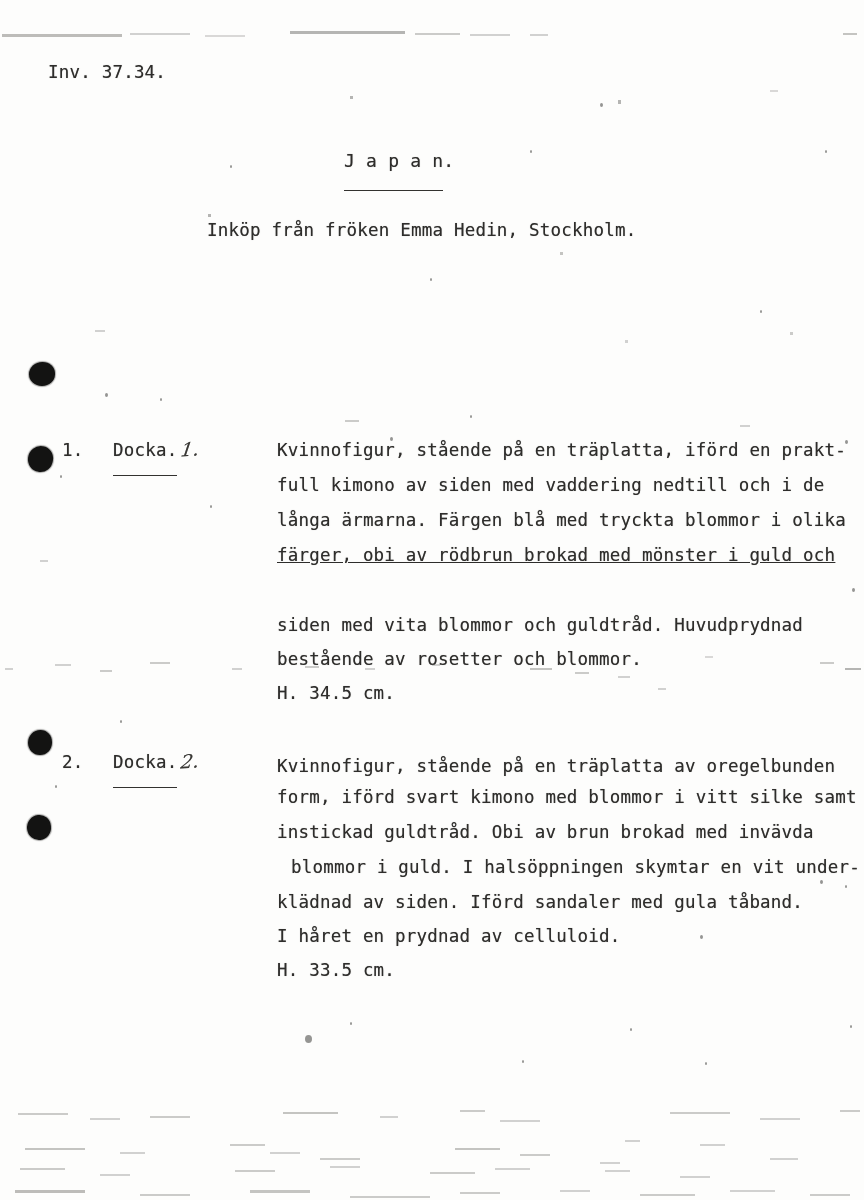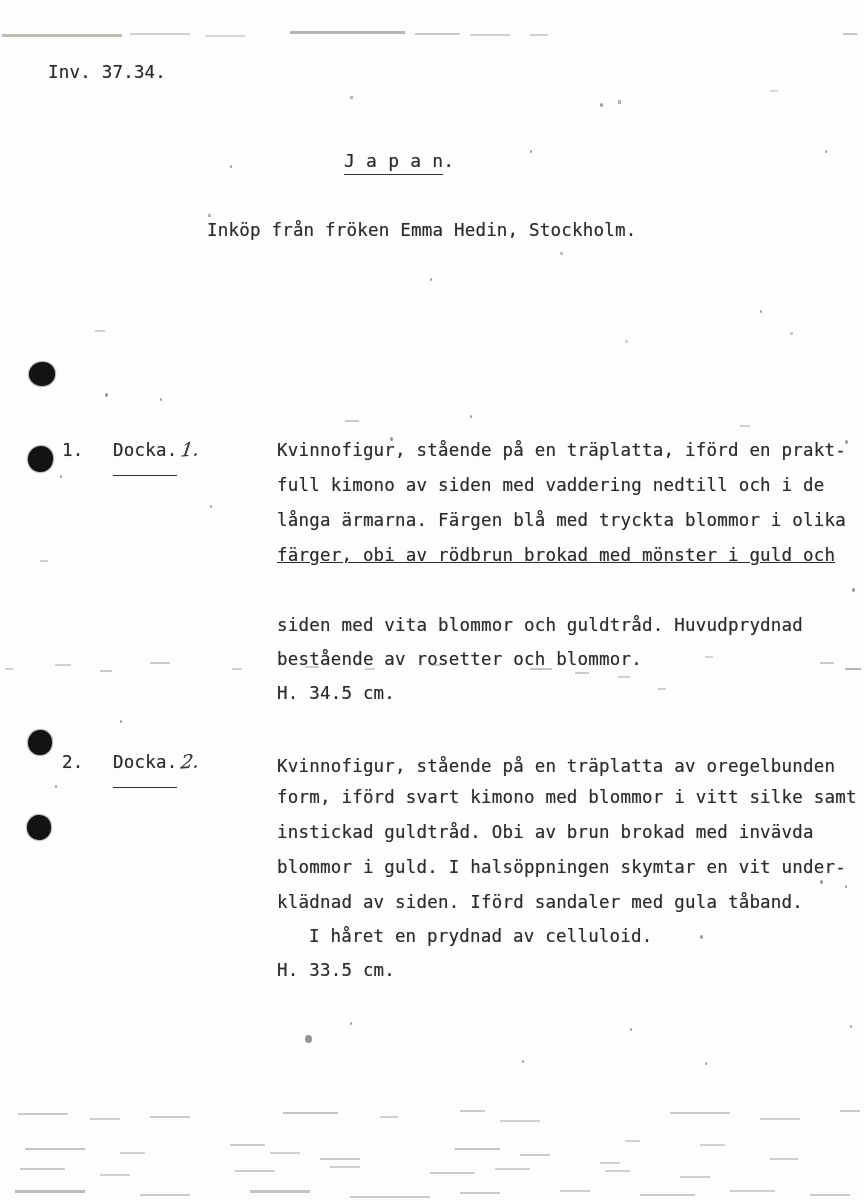--- a/index.html
+++ b/index.html
@@ -7,21 +7,21 @@
     position:relative;width:864px;height:1200px;background:#fdfdfc;overflow:hidden;
     font-family:"DejaVu Sans Mono","Liberation Mono",monospace;
     color:#2e2d2b;
   }
   .tw{ 
     position:absolute;font-size:17.5px;letter-spacing:.2px;white-space:pre;
     text-shadow:0 0 .7px rgba(46,45,43,.55);
   }
   .inv{left:48px;top:62px;}
   .title-wrap{left:344px;top:150px;font-size:18px;}
-  .title-underline{border-bottom:1.6px solid #33322f;padding-bottom:3px;}
+  .title-underline{border-bottom:1.6px solid #33322f;padding-bottom:19px;}
   .subtitle{left:207px;top:220px;}
 
   .item-number{width:40px;}
   .item-label{border-bottom:1.6px solid #33322f;padding-bottom:15px;}
   .hand{ 
     position:absolute;font-family:"DejaVu Serif","Liberation Serif",serif;
     font-style:italic;font-size:19px;color:#3a3936;
     transform:skewX(-12deg) rotate(-4deg);text-shadow:0 0 .5px rgba(58,57,54,.5);
   }
   .desc-line{position:absolute;left:277px;font-size:17.5px;letter-spacing:.2px;white-space:pre;
@@ -65,23 +65,23 @@
   <div class="desc-line" style="top:649px;">bestående av rosetter och blommor.</div>
   <div class="desc-line" style="top:683px;">H. 34.5 cm.</div>
 
   <div class="tw item-number" style="left:62px;top:752px;">2.</div>
   <div class="tw" style="left:113px;top:752px;"><span class="item-label">Docka.</span></div>
   <div class="hand" style="left:181px;top:750px;">2.</div>
 
   <div class="desc-line" style="top:756px;">Kvinnofigur, stående på en träplatta av oregelbunden</div>
   <div class="desc-line" style="top:787px;">form, iförd svart kimono med blommor i vitt silke samt</div>
   <div class="desc-line" style="top:822px;">instickad guldtråd. Obi av brun brokad med invävda</div>
-  <div class="desc-line" style="top:857px;">blommor i guld. I halsöppningen skymtar en vit under-</div>
+  <div class="desc-line" style="top:857px;margin-left:14px;">blommor i guld. I halsöppningen skymtar en vit under-</div>
   <div class="desc-line" style="top:892px;">klädnad av siden. Iförd sandaler med gula tåband.</div>
-  <div class="desc-line" style="top:926px;margin-left:32px;">I håret en prydnad av celluloid.</div>
+  <div class="desc-line" style="top:926px;">I håret en prydnad av celluloid.</div>
   <div class="desc-line" style="top:960px;">H. 33.5 cm.</div>
 
   <div id="noise-layer">
       <div class="noise" style="left: 2px; top: 34px; width: 120px; height: 3px; opacity: 0.45;"></div>
       <div class="noise" style="left: 130px; top: 33px; width: 60px; height: 2px; opacity: 0.3;"></div>
       <div class="noise" style="left: 205px; top: 35px; width: 40px; height: 2px; opacity: 0.25;"></div>
       <div class="noise" style="left: 290px; top: 31px; width: 115px; height: 3px; opacity: 0.5;"></div>
       <div class="noise" style="left: 415px; top: 33px; width: 45px; height: 2px; opacity: 0.35;"></div>
       <div class="noise" style="left: 470px; top: 34px; width: 40px; height: 2px; opacity: 0.3;"></div>
       <div class="noise" style="left: 530px; top: 34px; width: 18px; height: 2px; opacity: 0.3;"></div>

